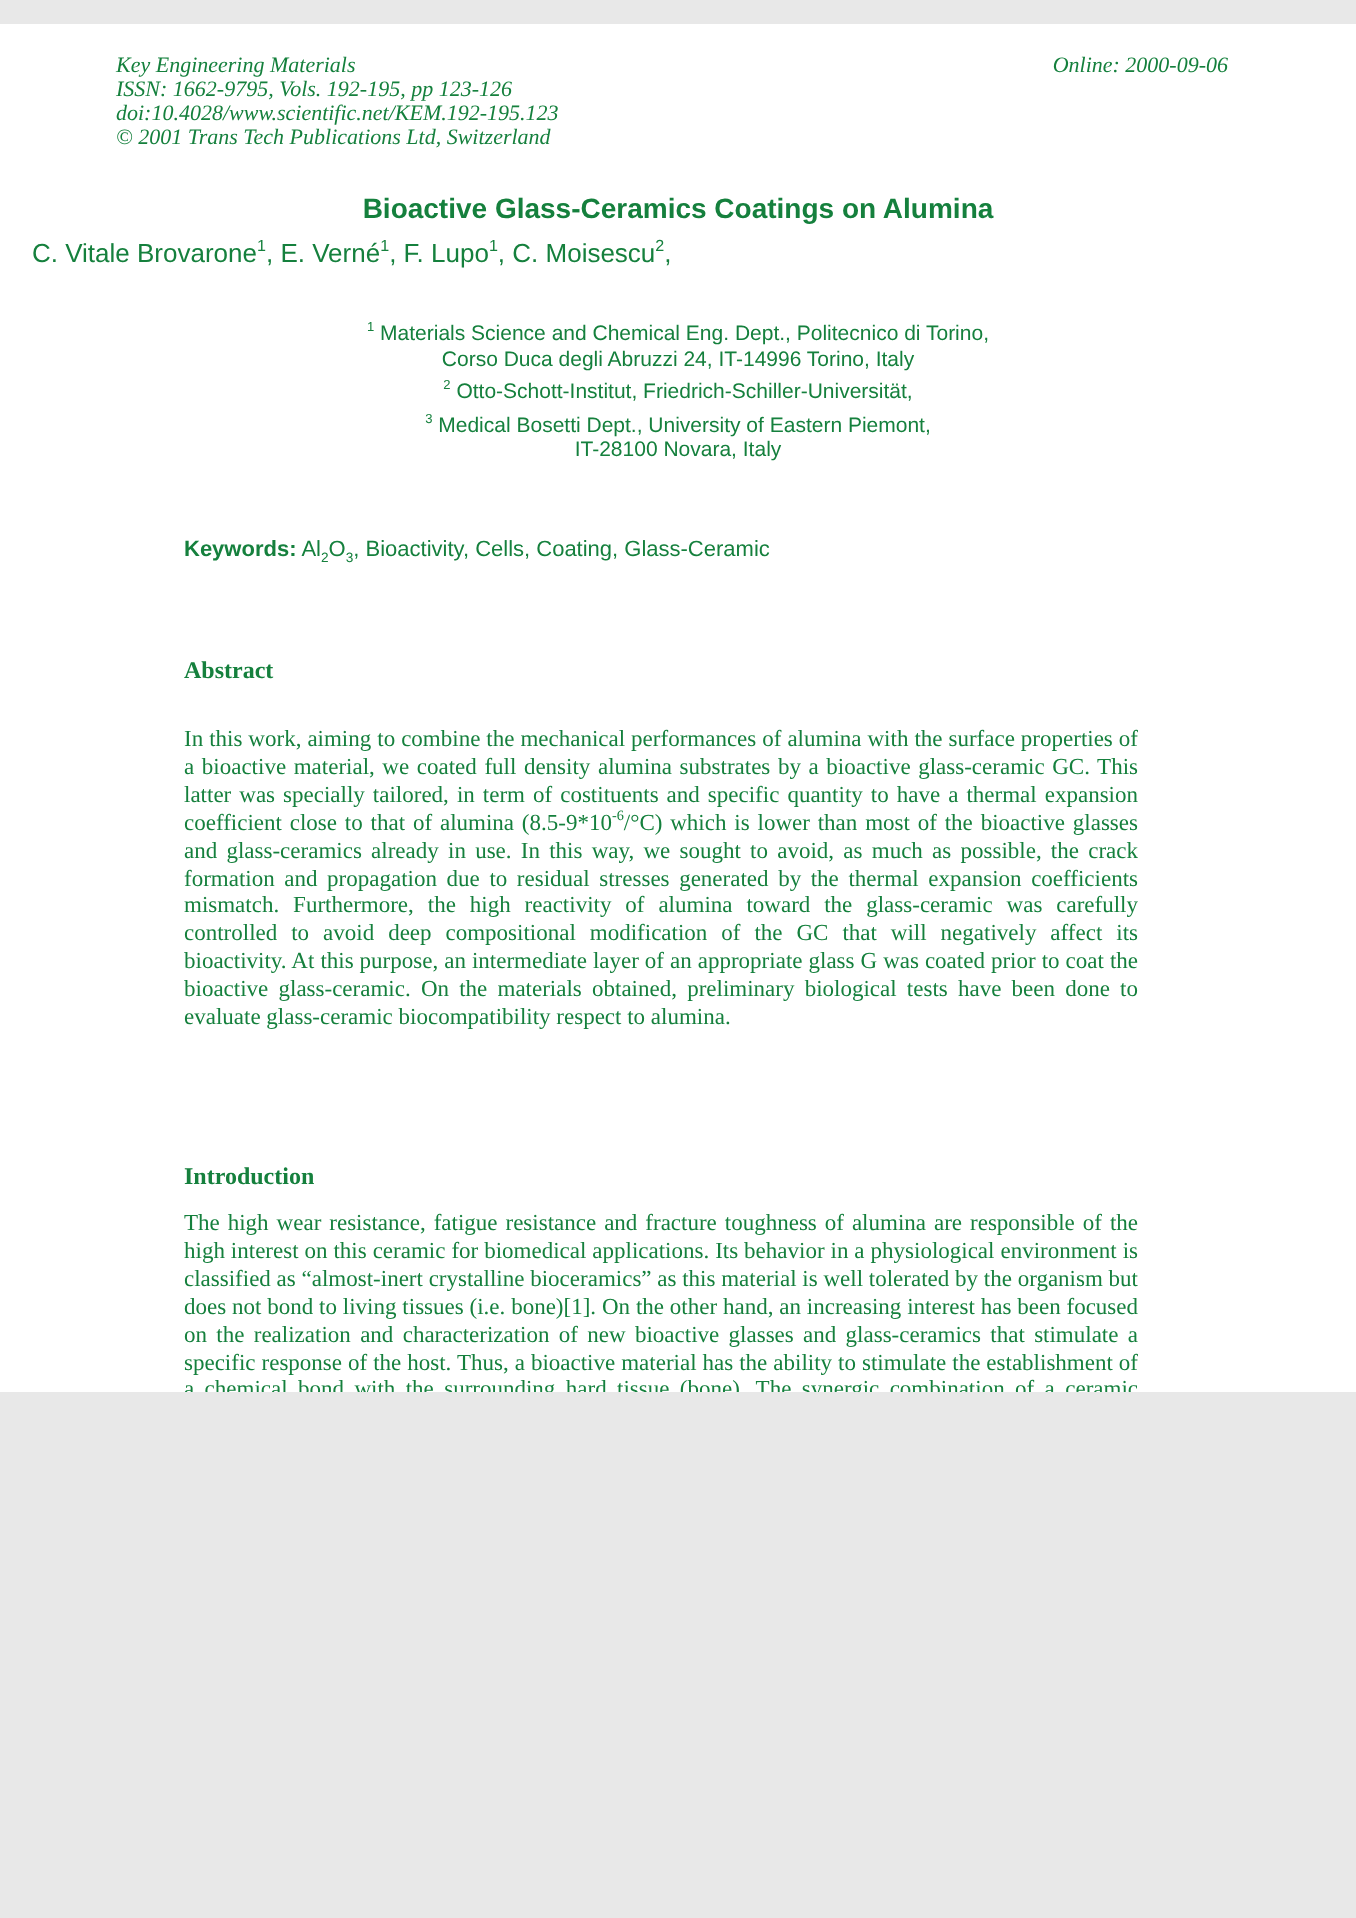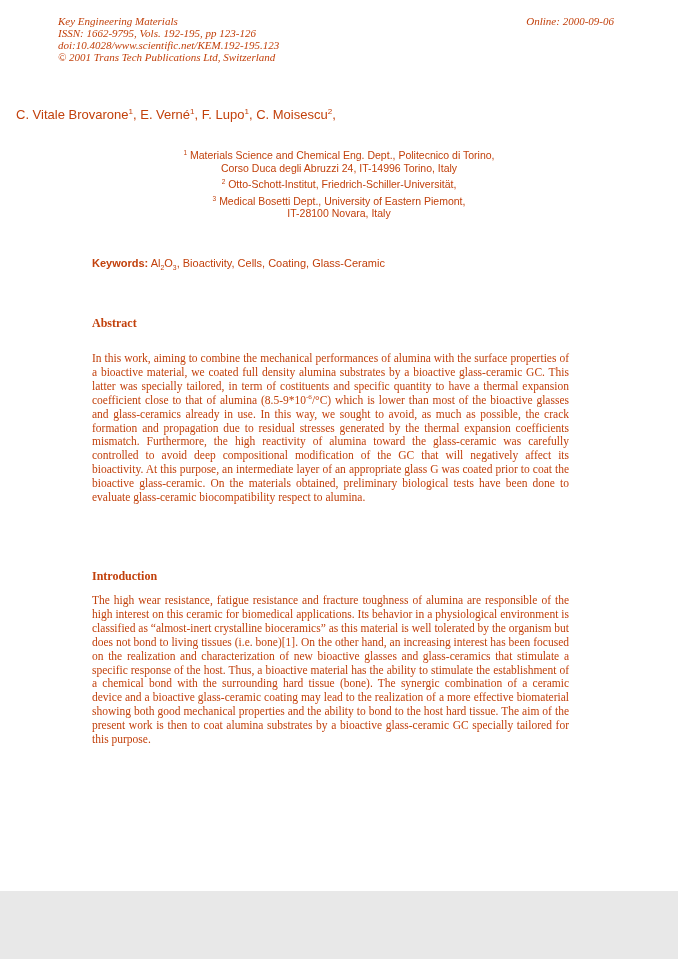--- a/index.html
+++ b/index.html
@@ -1,22 +1,22 @@
 <!DOCTYPE html>
 <html><head>
 <meta charset="utf-8">
 <style>
   html, body { margin: 0; padding: 0; background: #e8e8e8; }
   .page {
     position: relative;
     width: 678px;
-    height: 891px;
-    margin: 0 auto;
+    height: 684px;
+    margin: 12px auto;
     background: #ffffff;
-    color: #c2410c;
+    color: #15803d;
     overflow: hidden;
   }
   sup { font-size: 62%; line-height: 0; vertical-align: super; }
   sub { font-size: 62%; line-height: 0; vertical-align: sub; }
 
   .hdr-left {
     position: absolute; top: 15px; left: 58px;
     font: italic 11px/12px "Liberation Serif", serif;
     white-space: nowrap;
   }
@@ -71,20 +71,21 @@
 
   <div class="hdr-left">
     <div>Key Engineering Materials</div>
     <div>ISSN: 1662-9795, Vols. 192-195, pp 123-126</div>
     <div>doi:10.4028/www.scientific.net/KEM.192-195.123</div>
     <div>© 2001 Trans Tech Publications Ltd, Switzerland</div>
   </div>
 
   <div class="hdr-right">Online: 2000-09-06</div>
 
+  <h1 class="paper-title" style="margin:0;">Bioactive Glass-Ceramics Coatings on Alumina</h1>
 
   <div class="authors">
     <div><span>C. Vitale Brovarone</span><sup>1</sup><span>, E. Verné</span><sup>1</sup><span>, F. Lupo</span><sup>1</sup><span>, C. Moisescu</span><sup>2</sup><span>,</span></div>
   </div>
 
   <div class="affiliations">
     <div class="affil-group">
       <div><sup>1</sup><span> </span><span>Materials Science and Chemical Eng. Dept., Politecnico di Torino,</span></div>
       <div>Corso Duca degli Abruzzi 24, IT-14996 Torino, Italy</div>
     </div>

